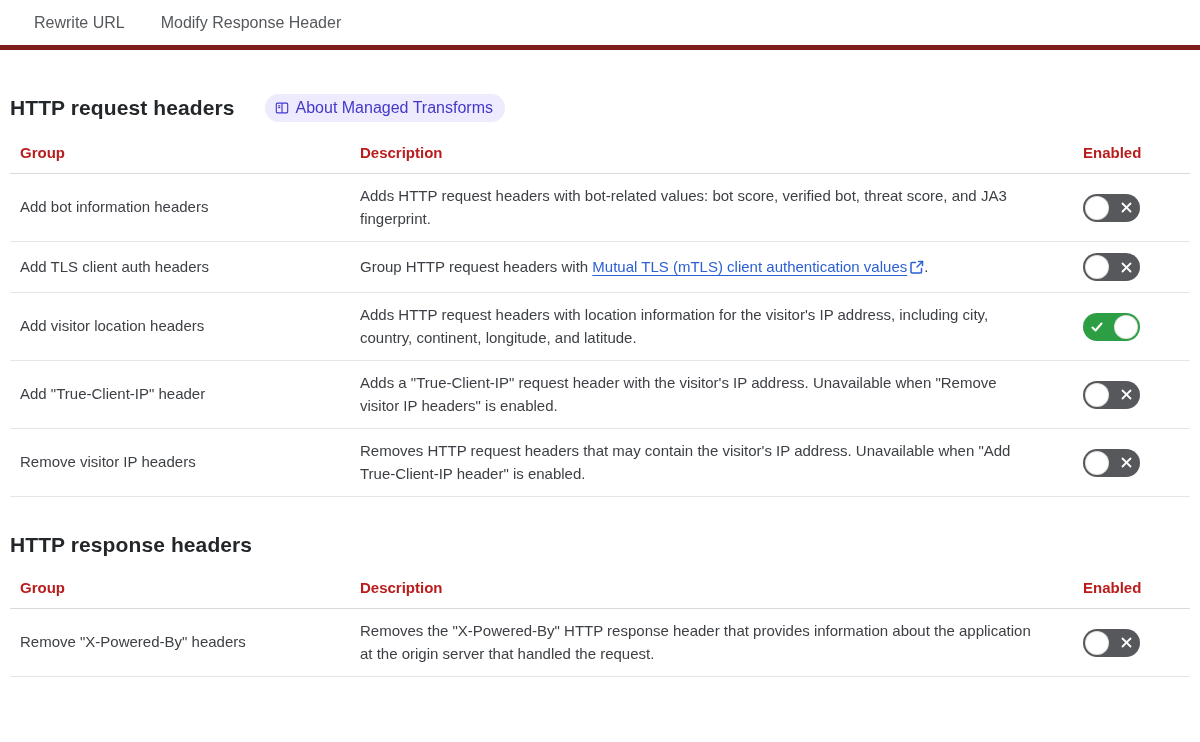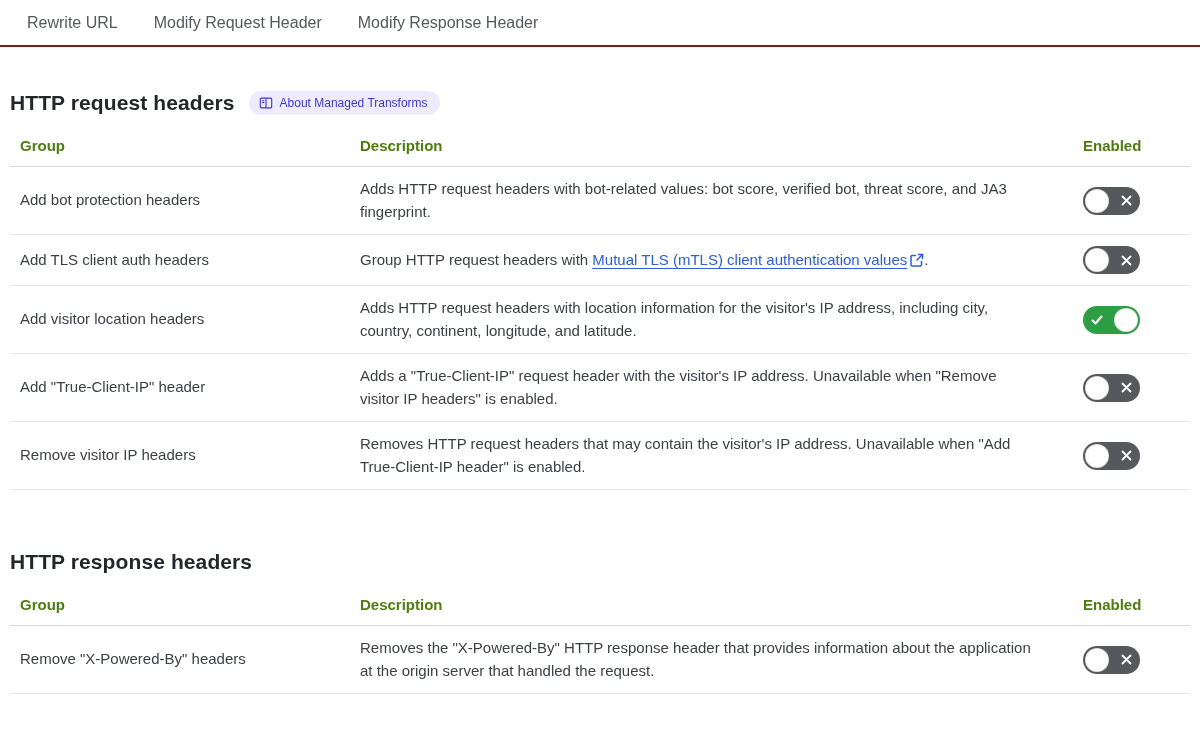--- a/index.html
+++ b/index.html
@@ -1,39 +1,39 @@
 <!DOCTYPE html>
 <html><head>
 <meta charset="utf-8">
 <style>
   * { margin: 0; padding: 0; box-sizing: border-box; }
   html, body { width: 1200px; height: 742px; background: #ffffff; font-family: "Liberation Sans", sans-serif; color: #36393e; overflow: hidden; }
 
   
-  .tabbar { display: flex; align-items: center; padding-left: 9px; border-bottom: 2px solid #7f1d1d; }
+  .tabbar { display: flex; align-items: center; padding-left: 16px; border-bottom: 5px solid #7f1d1d; }
   .tab { padding: 14px 18px 11px 18px; font-size: 16px; color: #55585c; cursor: pointer;
          border-bottom: 3px solid transparent; margin-bottom: -1px; white-space: nowrap; }
   .tab.active { color: #24262a; font-weight: 700; border-bottom-color: #0051c3; }
 
   
   .content { padding: 0 10px; }
-  .section-head { display: flex; align-items: center; gap: 14px; margin-top: 44px; margin-bottom: 14px; padding-left: 0; }
-  .section-head.second { margin-top: 60px; }
+  .section-head { display: flex; align-items: center; gap: 30px; margin-top: 44px; margin-bottom: 14px; padding-left: 0; }
+  .section-head.second { margin-top: 36px; }
   h2 { font-size: 21px; font-weight: 700; color: #24272a; letter-spacing: 0.1px; }
 
   .badge { display: inline-flex; align-items: center; gap: 7px; background: #edebfd; color: #4338ca;
-           font-size: 12px; padding: 5px 12px 5px 10px; border-radius: 14px; cursor: pointer; text-decoration: none; }
+           font-size: 16px; padding: 5px 12px 5px 10px; border-radius: 14px; cursor: pointer; text-decoration: none; }
   .badge svg { display: block; }
 
   
   table { width: 100%; border-collapse: collapse; table-layout: fixed; }
   col.c-group { width: 350px; }
   col.c-desc  { width: auto; }
   col.c-enab  { width: 107px; }
-  th { text-align: left; font-size: 15px; font-weight: 700; color: #4d7c0f;
+  th { text-align: left; font-size: 15px; font-weight: 700; color: #b91c1c;
        padding: 8px 0 12px 0; border-bottom: 1px solid #d8dadd; }
   th.first, td.first { padding-left: 10px; }
   td { font-size: 15px; color: #3c3f44; padding: 11px 0; border-bottom: 1px solid #e5e6e9; vertical-align: middle; line-height: 1.5; }
   td.desc { padding-right: 48px; margin-left: 12px; }
   td.enab { vertical-align: middle; }
 
   a.inline-link { color: #2b5fd3; text-decoration: none; cursor: pointer; }
   a.inline-link .link-text { text-decoration: underline; text-underline-offset: 3px; }
   a.inline-link svg { vertical-align: -2px; margin-left: 3px; }
 
@@ -43,21 +43,20 @@
   .toggle[data-state="off"] { background: #56585b; padding: 2px 7px 2px 2px; }
   .toggle[data-state="on"]  { background: #2e9e44; padding: 2px 2px 2px 7px; }
   .toggle .knob { width: 24px; height: 24px; border-radius: 50%; background: #ffffff; box-shadow: inset 0 0 0 1px rgba(0,0,0,0.12); flex: 0 0 auto; }
   .toggle .glyph { display: flex; align-items: center; }
 </style>
 </head>
 <body>
 
 <nav class="tabbar">
   <div class="tab">Rewrite URL</div>
-  <div class="tab">Modify Request Header</div>
   <div class="tab">Modify Response Header</div>
 </nav>
 
 <div class="content">
 
   <div class="section-head">
     <h2>HTTP request headers</h2>
     <a class="badge">
       <span class="glyph">
         <svg width="14" height="14" viewBox="0 0 16 16" fill="none" stroke="#4338ca" stroke-width="1.3">
@@ -79,21 +78,21 @@
       </colgroup>
     <thead>
       <tr>
         <th class="first">Group</th>
         <th>Description</th>
         <th>Enabled</th>
       </tr>
     </thead>
     <tbody>
       <tr>
-        <td class="first">Add bot protection headers</td>
+        <td class="first">Add bot information headers</td>
         <td class="desc">Adds HTTP request headers with bot-related values: bot score, verified bot, threat score, and JA3 fingerprint.</td>
         <td class="enab">
           <div class="toggle" data-state="off">
 
             <span class="knob"></span>
             <span class="glyph x-glyph">
                 <svg width="13" height="13" viewBox="0 0 13 13" fill="none" stroke="#fff" stroke-width="1.8" stroke-linecap="round">
                   <line x1="2.5" y1="2.5" x2="10.5" y2="10.5"></line>
                   <line x1="10.5" y1="2.5" x2="2.5" y2="10.5"></line>
                 </svg>

